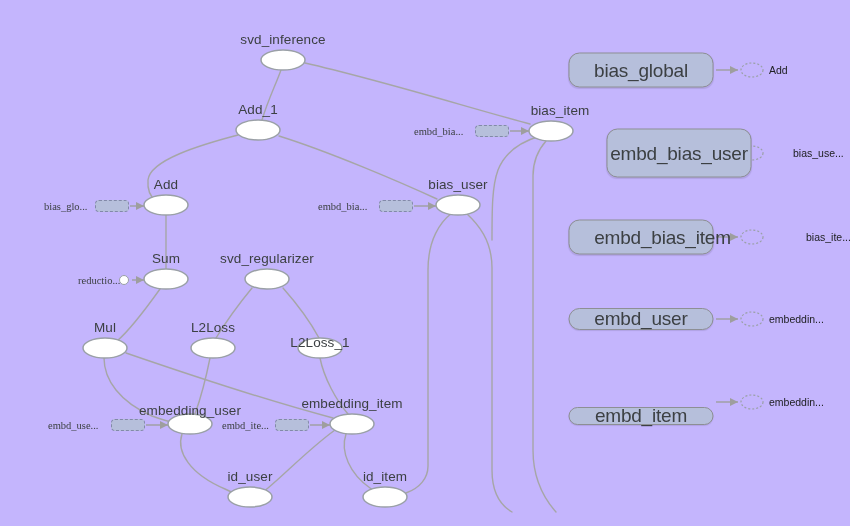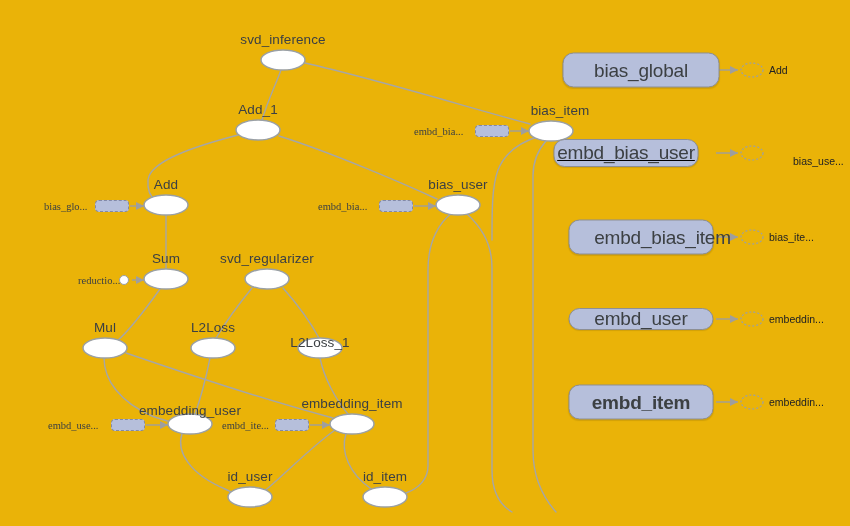--- a/index.html
+++ b/index.html
@@ -4,21 +4,21 @@
 <style>
   html, body {
     margin: 0;
     padding: 0;
     background: #ffffff;
   }
   #graph-canvas {
     position: relative;
     width: 850px;
     height: 526px;
-    background: #eab308;
+    background: #c4b5fd;
     overflow: hidden;
     font-family: "Liberation Sans", sans-serif;
   }
   #edge-layer {
     position: absolute;
     left: 0; top: 0;
     width: 850px;
     height: 526px;
   }
   .node-label {
@@ -176,35 +176,35 @@
       <div class="side-label" style="left: 414px; top: 131px;">embd_bia...</div>
       <div class="chip" style="left: 492px; top: 131px; width: 34px; height: 12px;"></div>
       <div class="side-label" style="left: 48px; top: 425px; text-align: center;">embd_use...</div>
       <div class="chip" style="left: 128px; top: 425px; width: 34px; height: 12px;"></div>
       <div class="side-label" style="left: 222px; top: 425px;">embd_ite...</div>
       <div class="chip" style="left: 292px; top: 425px; width: 34px; height: 12px;"></div>
       <div class="side-label" style="left: 78px; top: 280px;">reductio...</div>
       <div class="tiny-circle" style="left: 124px; top: 280px; width: 10px; height: 10px;"></div>
     </div>
   <div id="vars-layer">
-      <div class="var-box" style="left: 641px; top: 70px; width: 157px; height: 35px;">
+      <div class="var-box" style="left: 641px; top: 70px; width: 145px; height: 35px;">
         <span class="var-box-text">bias_global</span>
       </div>
       <div class="stub-label" style="left: 769px; top: 70px;">Add</div>
-      <div class="var-box" style="left: 626px; top: 153px; width: 145px; height: 28px; text-decoration: underline;">
+      <div class="var-box" style="left: 679px; top: 153px; width: 145px; height: 49px;">
         <span class="var-box-text">embd_bias_user</span>
       </div>
-      <div class="stub-label" style="left: 769px; top: 161px; padding-left: 24px;">bias_use...</div>
+      <div class="stub-label" style="left: 769px; top: 153px; padding-left: 24px;">bias_use...</div>
       <div class="var-box" style="left: 641px; top: 237px; width: 145px; height: 35px; padding-left: 43px;">
         <span class="var-box-text">embd_bias_item</span>
       </div>
-      <div class="stub-label" style="left: 769px; top: 237px;">bias_ite...</div>
+      <div class="stub-label" style="left: 806px; top: 237px;">bias_ite...</div>
       <div class="var-box" style="left: 641px; top: 319px; width: 145px; height: 22px;">
         <span class="var-box-text">embd_user</span>
       </div>
       <div class="stub-label" style="left: 769px; top: 319px;">embeddin...</div>
-      <div class="var-box" style="left: 641px; top: 402px; width: 145px; height: 35px; font-weight: bold;">
+      <div class="var-box" style="left: 641px; top: 416px; width: 145px; height: 18px;">
         <span class="var-box-text">embd_item</span>
       </div>
       <div class="stub-label" style="left: 769px; top: 402px;">embeddin...</div>
     </div>
 
 </div>
 
 </body></html>

